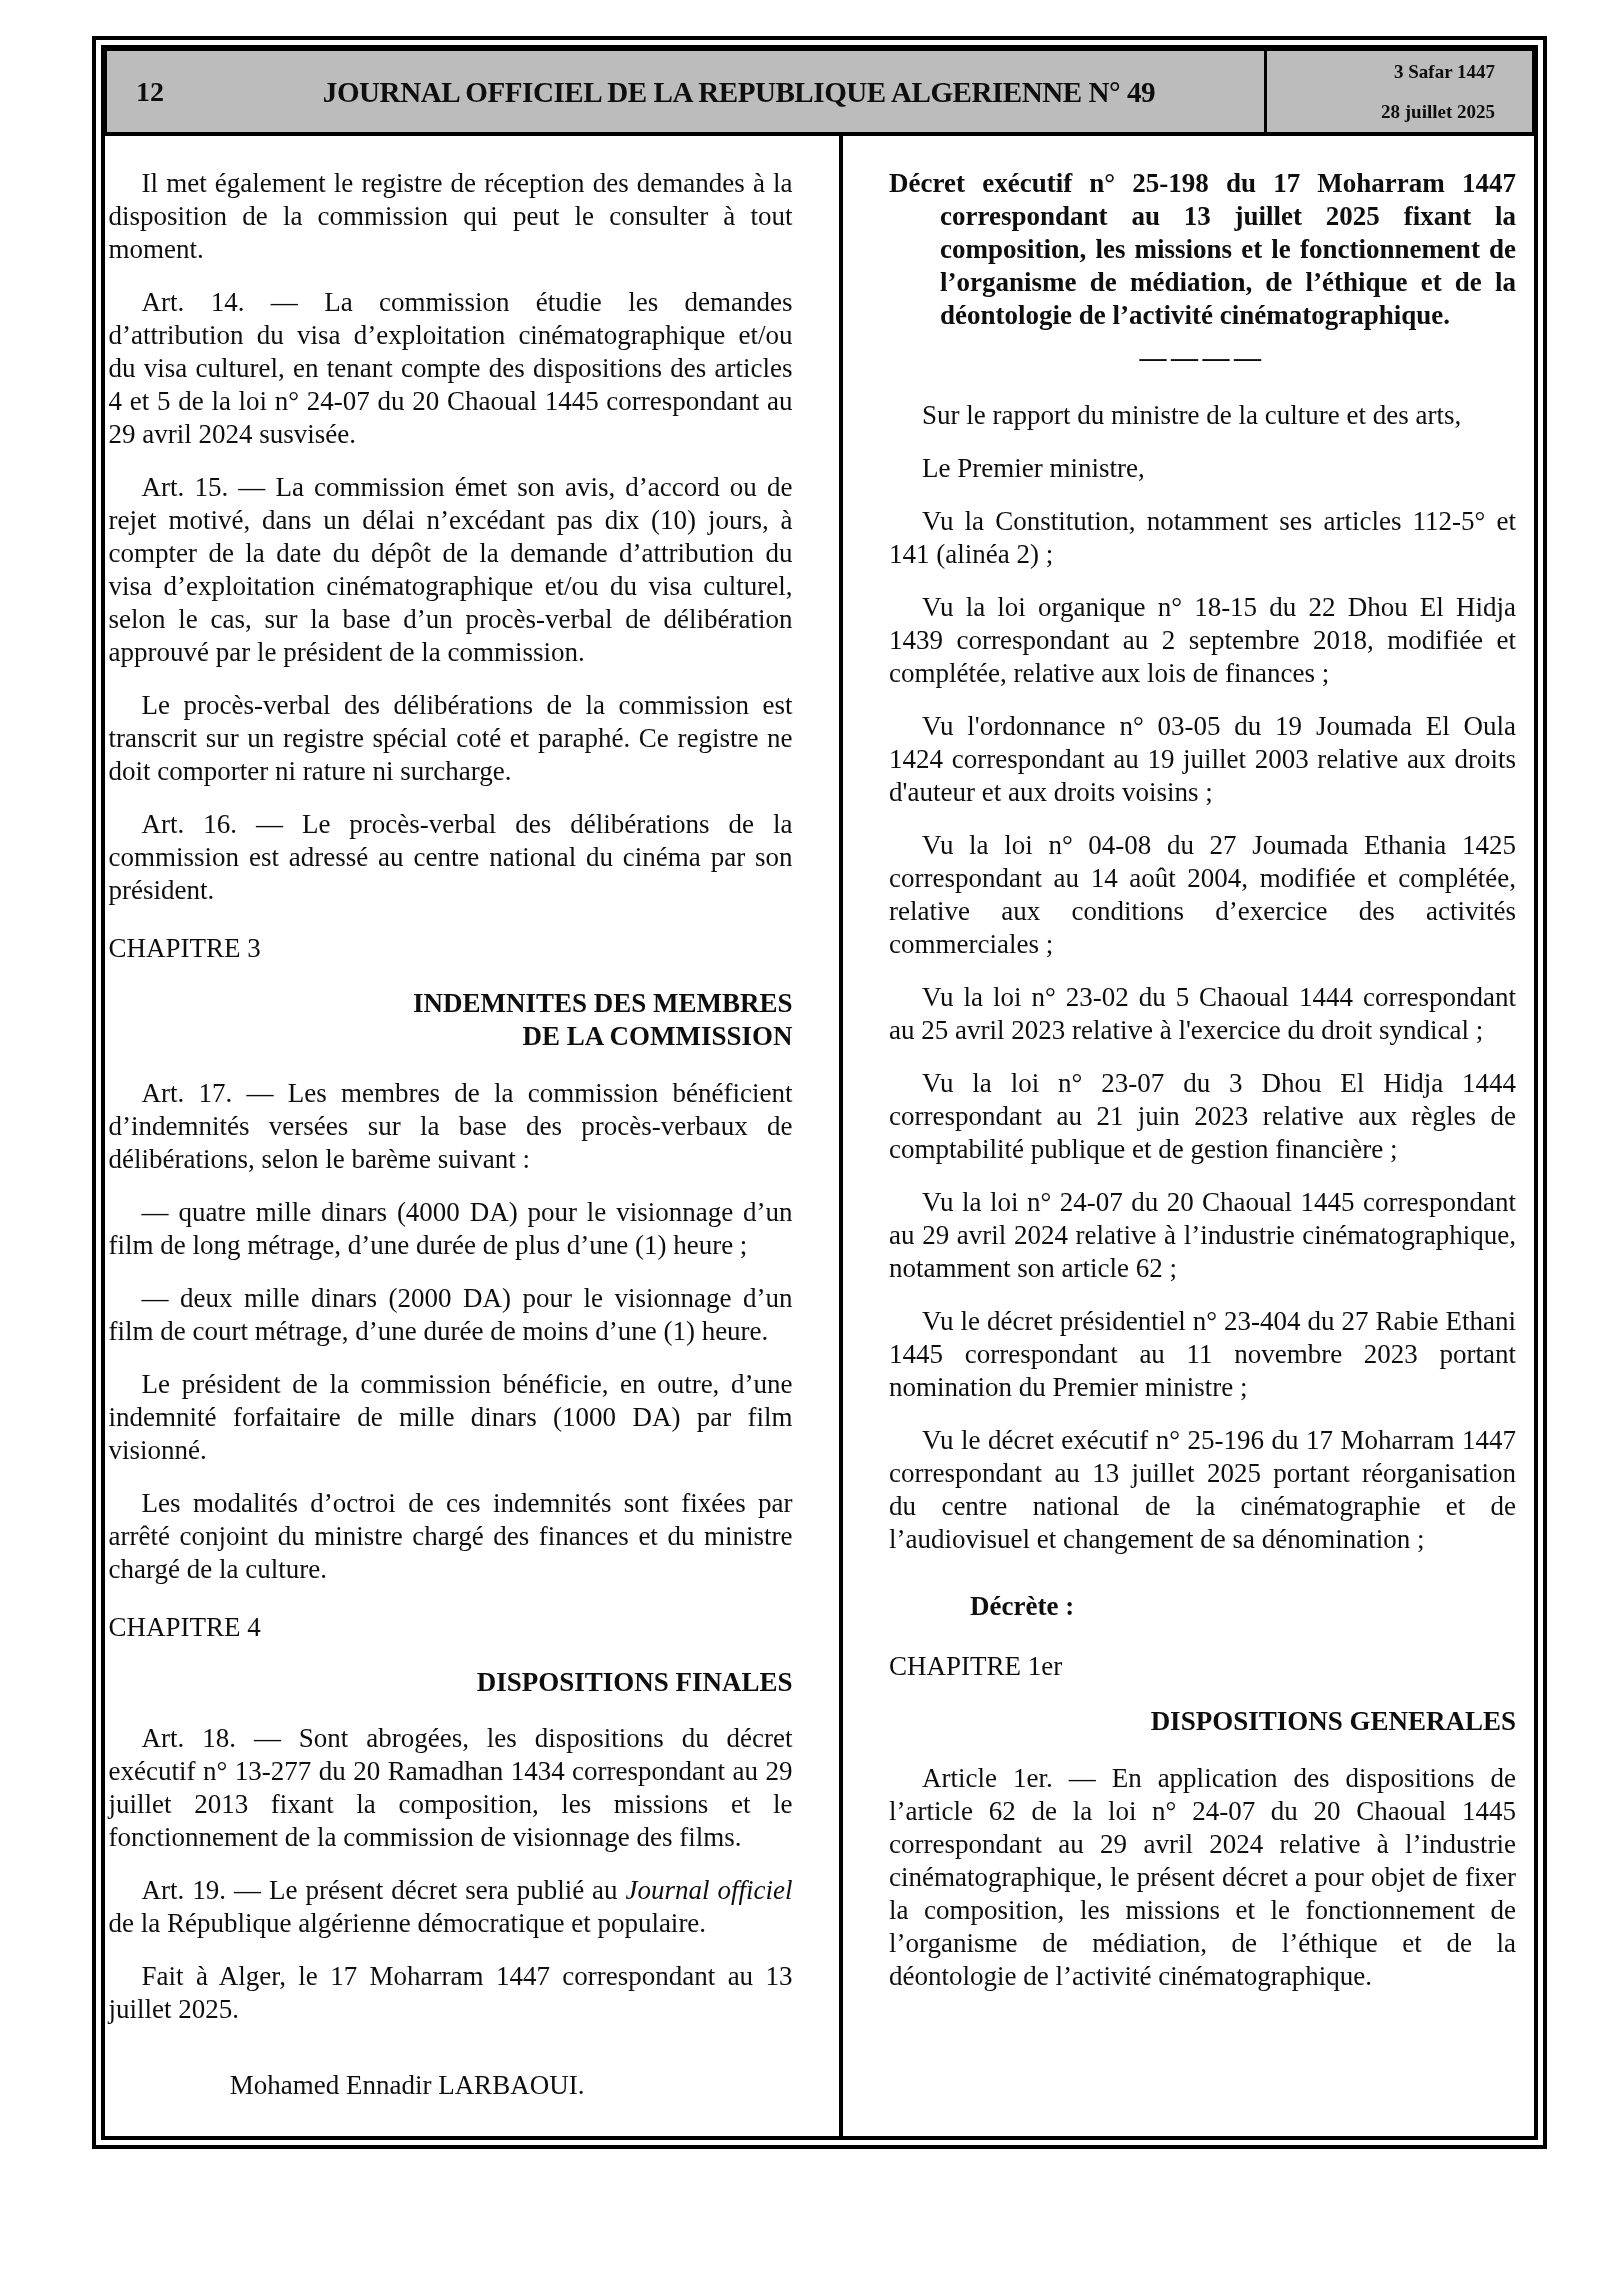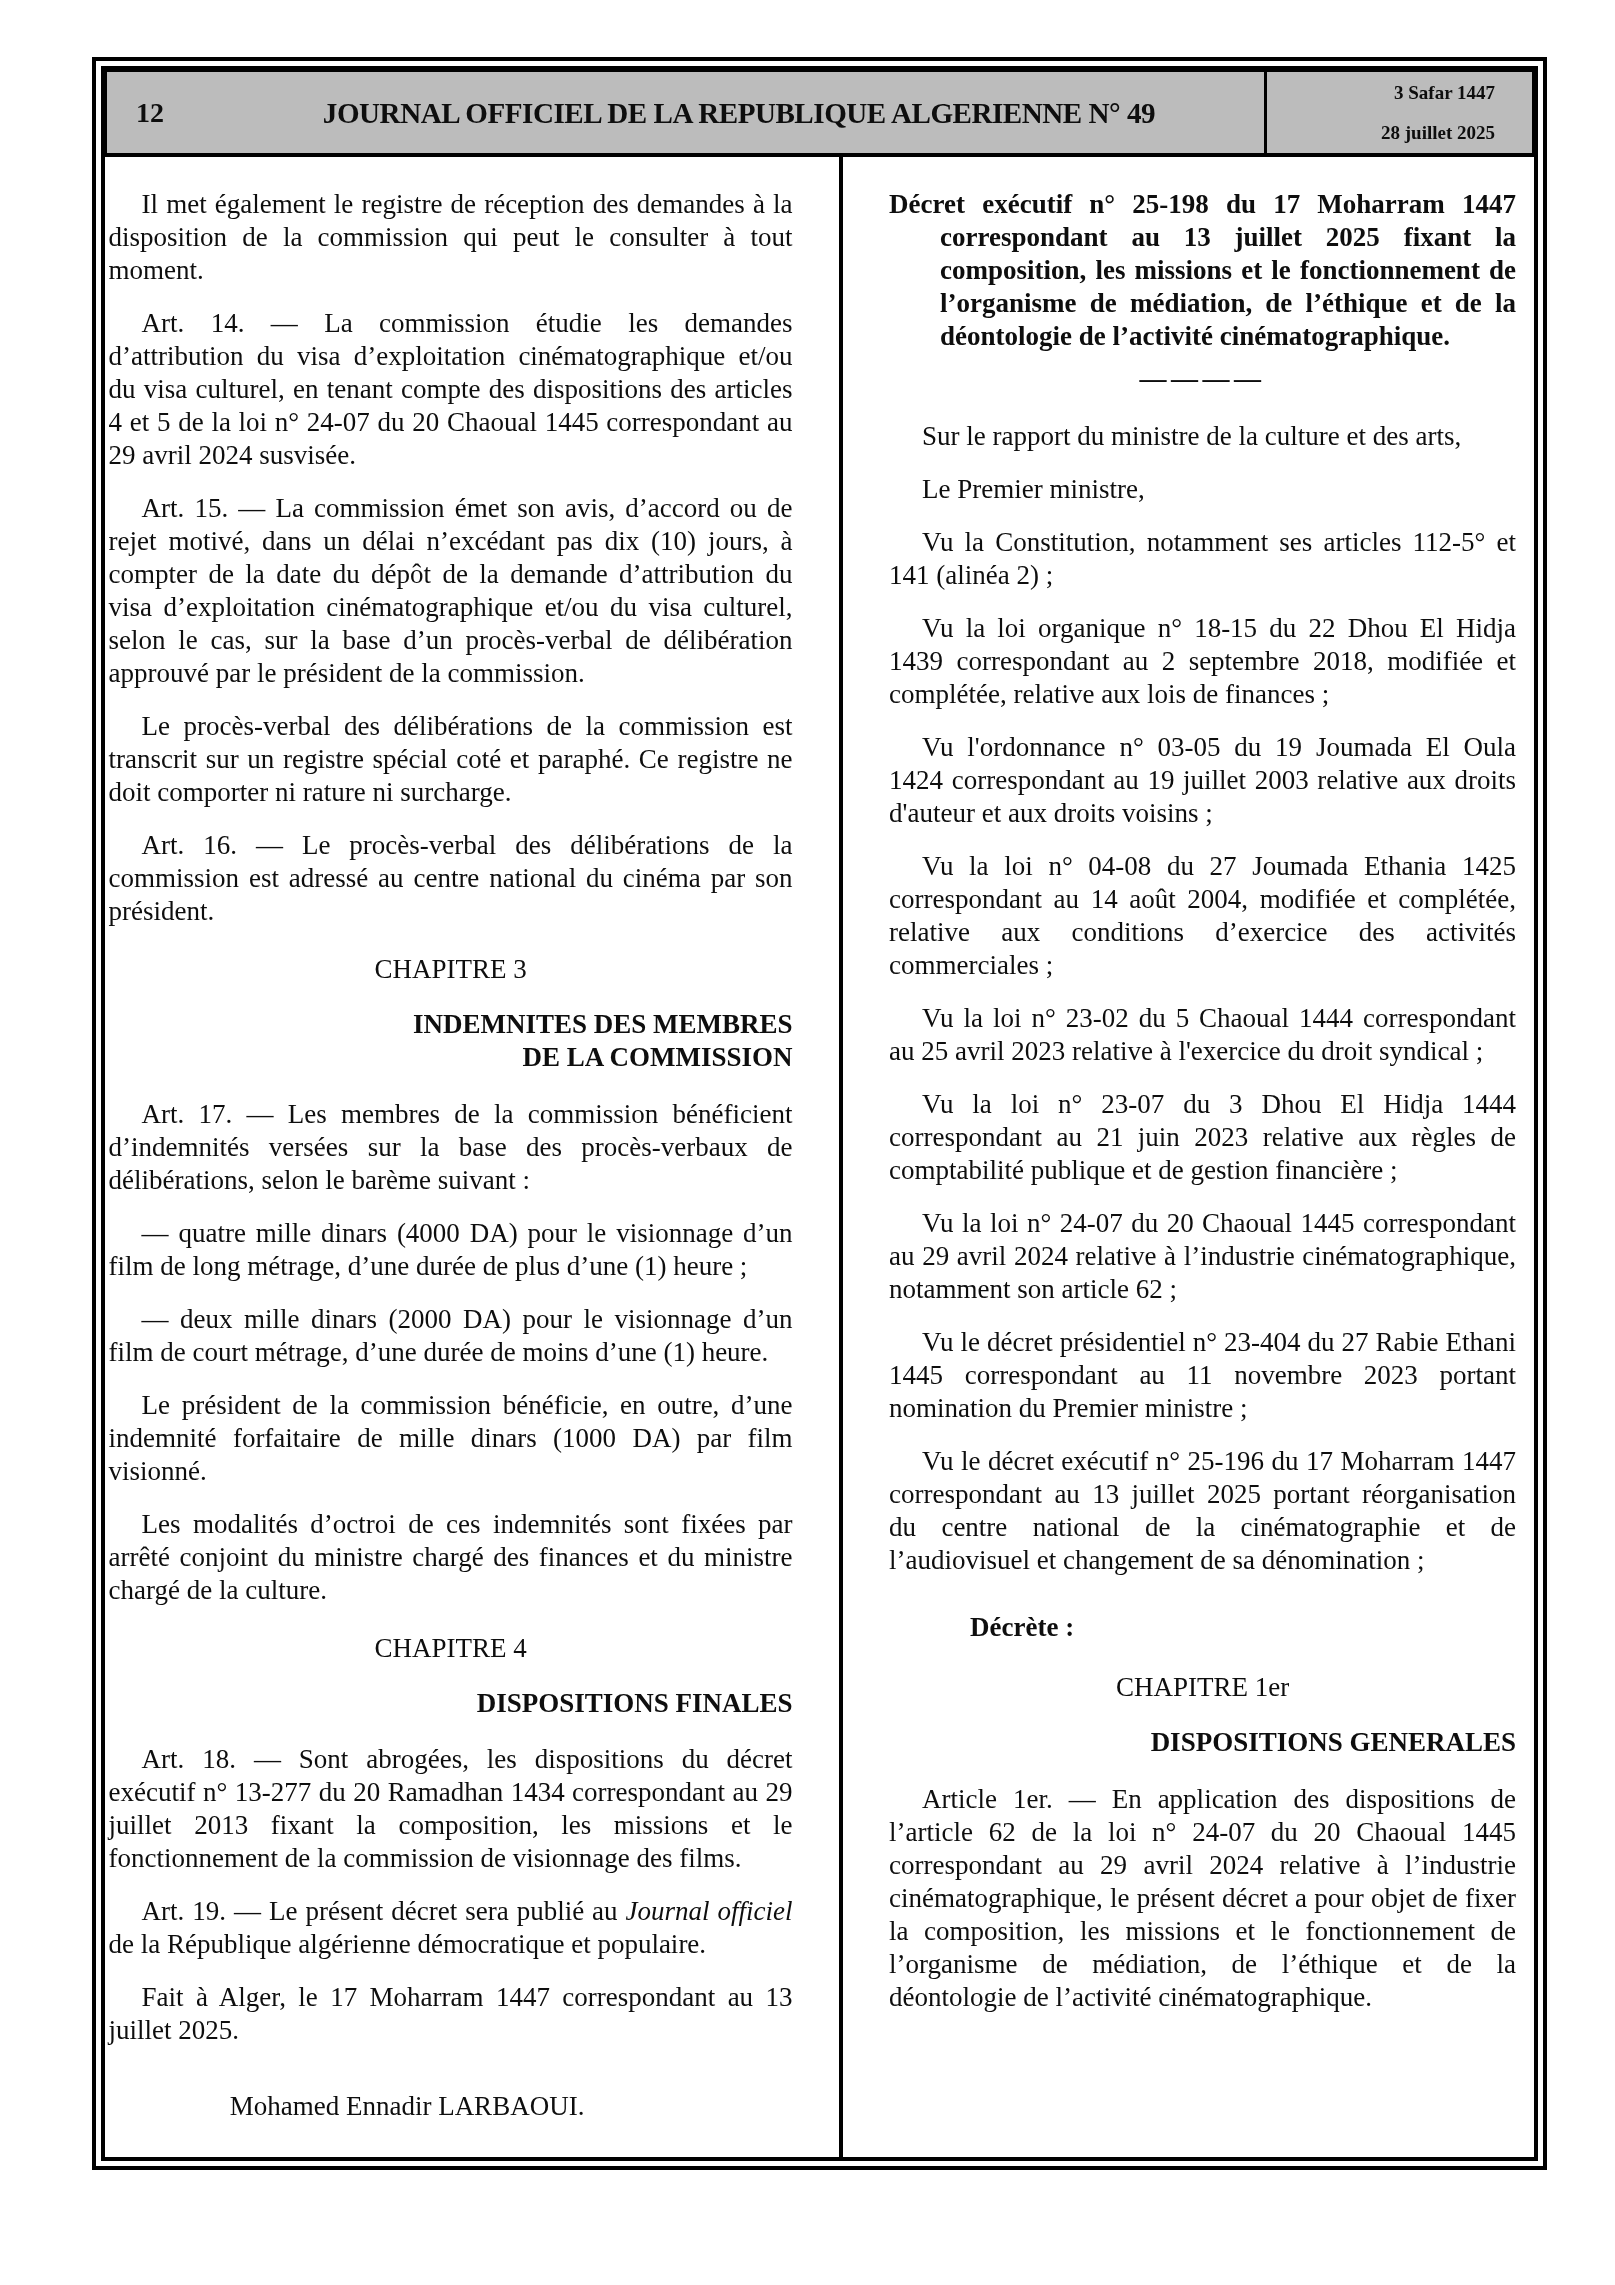--- a/index.html
+++ b/index.html
@@ -7,21 +7,21 @@
     padding: 0;
     width: 1616px;
     height: 2285px;
     background: #ffffff;
     font-family: "Liberation Serif", serif;
     color: #0e0e0e;
   }
   .page-frame {
     position: absolute;
     left: 92px;
-    top: 57px;
+    top: 36px;
     width: 1455px;
     height: 2113px;
     box-sizing: border-box;
     border: 13.6px double #000;
     background: #fff;
     display: flex;
     flex-direction: column;
     overflow: hidden;
   }
   
@@ -82,21 +82,21 @@
     line-height: 33px;
     text-align: justify;
   }
   .col-left  { flex: 0 0 702px; padding: 11px 14.5px 0 3.6px; }
   .col-divider { flex: 0 0 3.6px; background: #000; }
   .col-right { flex: 1 1 auto; padding: 11px 18px 0 14.5px; }
 
   
   .block { margin: 20px 0; }
   .para { text-indent: 33px; }
-  .chapter { text-align: center; text-indent: 0; margin: 25px 0 20px; }
+  .chapter { text-indent: 0; margin: 25px 0 20px; }
   .sec-title { text-align: right; text-indent: 0; font-weight: bold; margin: 22px 0 23.5px; }
   .decree-heading {
     font-weight: bold;
     padding-left: 51px;
     text-indent: -51px;
     margin: 20px 0 9px;
   }
   .dash-separator {
     text-align: center;
     text-indent: 0;

